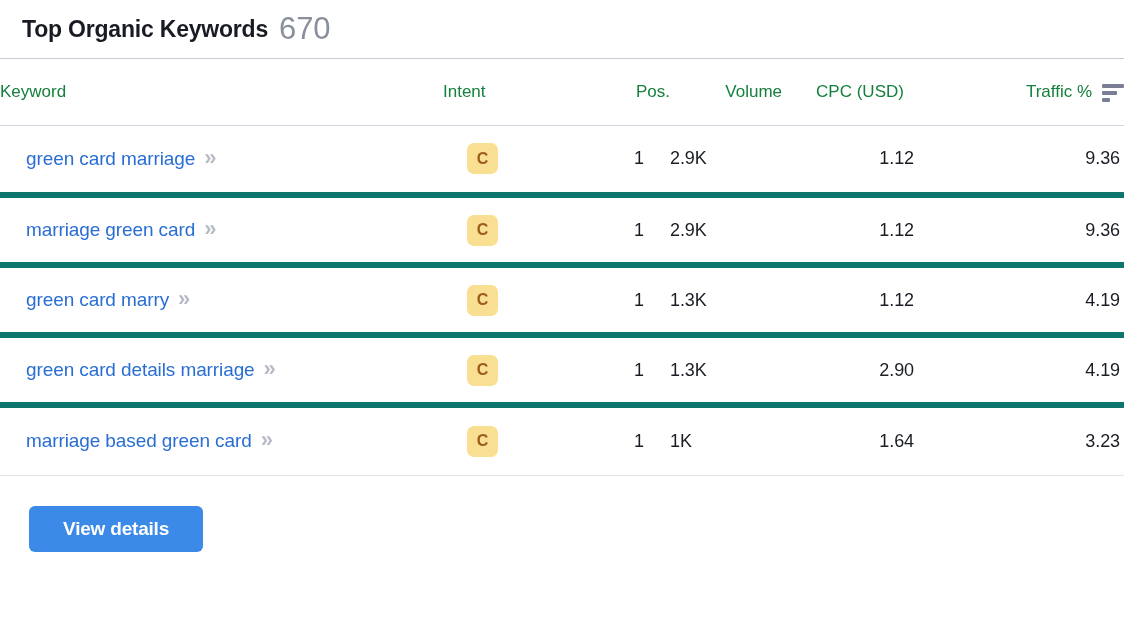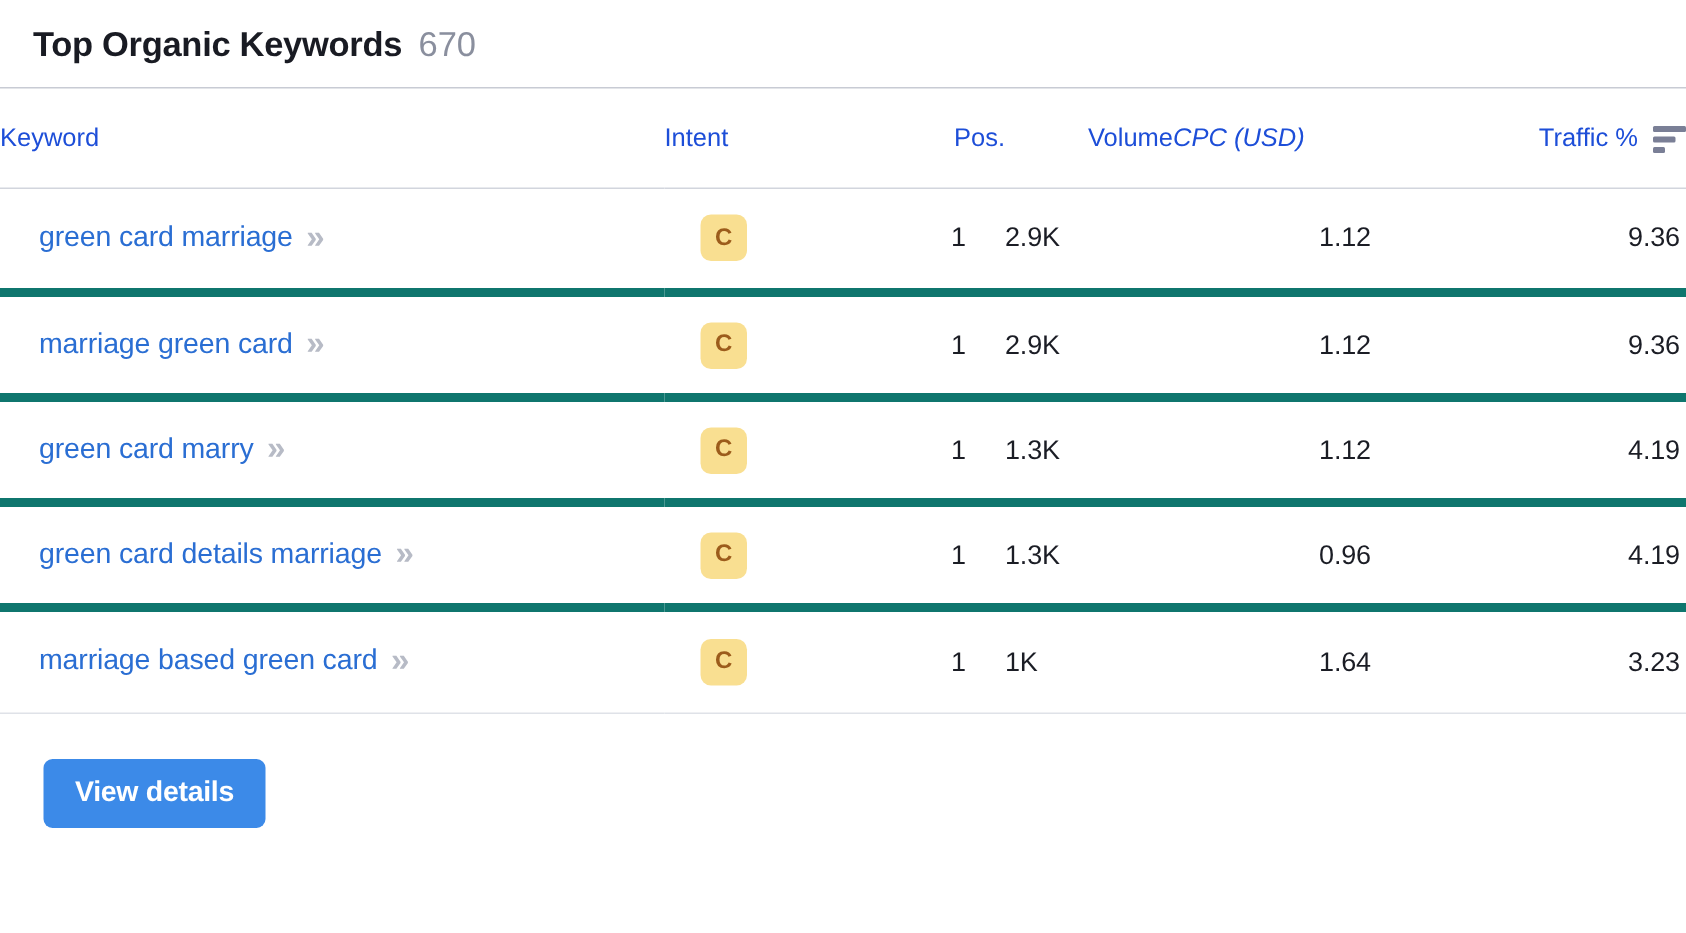--- a/index.html
+++ b/index.html
@@ -28,38 +28,38 @@
     padding: 0 22px;
     border-bottom: 1px solid #c8cbd4;
   }
   .widget-title {
     font-size: 23px;
     font-weight: bold;
     color: #191b23;
     letter-spacing: -0.2px;
   }
   .widget-count {
-    font-size: 23px;
+    font-size: 31px;
     font-weight: normal;
     color: #8a8f9e;
     margin-left: 11px;
     letter-spacing: -0.1px;
   }
 
   
   table.kw-table {
     width: 100%;
     border-collapse: collapse;
     table-layout: fixed;
   }
 
   table.kw-table th {
     font-size: 17px;
     font-weight: normal;
-    color: #1d4ed8;
+    color: #15803d;
     padding: 0 0 0 0;
     height: 66px;
     vertical-align: middle;
     border-bottom: 1px solid #d2d5dd;
     margin-left: 28px;
   }
 
   table.kw-table td {
     height: 70px;
     vertical-align: middle;
@@ -75,21 +75,21 @@
   col.c-pos     { width: 110px; }
   col.c-volume  { width: 112px; }
   col.c-cpc     { width: 156px; }
   col.c-traffic { width: 186px; }
 
   
   th.h-keyword { text-align: left;  padding-left: 26px; }
   th.h-intent  { text-align: left;  padding-left: 24px; }
   th.h-pos     { text-align: right; padding-right: 26px; }
   th.h-volume  { text-align: right; padding-right: 16px; }
-  th.h-cpc     { text-align: left; padding-right: 24px; font-style: italic; }
+  th.h-cpc     { text-align: center; padding-right: 24px; }
   th.h-traffic { text-align: right; padding-right: 22px; }
 
   th.h-traffic .th-inner {
     display: inline-flex;
     align-items: center;
     gap: 10px;
   }
 
   .sort-icon {
     display: inline-flex;
@@ -153,21 +153,21 @@
 
   
   .widget-footer {
     padding: 30px 0 0 29px;
   }
   .btn-primary {
     display: inline-flex;
     align-items: center;
     justify-content: center;
     height: 46px;
-    padding: 0 21px;
+    padding: 0 34px;
     border: none;
     border-radius: 6px;
     background: #3c8ae8;
     color: #ffffff;
     font-family: "Liberation Sans", sans-serif;
     font-size: 19px;
     font-weight: bold;
     cursor: pointer;
     letter-spacing: -0.2px;
   }
@@ -245,21 +245,21 @@
           <td class="d-traffic"><span class="num">4.19</span></td>
         </tr>
         <tr>
           <td class="d-keyword"><span class="kw-link-wrap">
               <a class="kw-link">green card details marriage</a>
               <span class="chev-icon">»</span>
             </span></td>
           <td class="d-intent"><span class="intent-badge">C</span></td>
           <td class="d-pos"><span class="num">1</span></td>
           <td class="d-volume"><span class="num">1.3K</span></td>
-          <td class="d-cpc"><span class="num">0.96</span></td>
+          <td class="d-cpc"><span class="num">2.90</span></td>
           <td class="d-traffic"><span class="num">4.19</span></td>
         </tr>
         <tr>
           <td class="d-keyword"><span class="kw-link-wrap">
               <a class="kw-link">marriage based green card</a>
               <span class="chev-icon">»</span>
             </span></td>
           <td class="d-intent"><span class="intent-badge">C</span></td>
           <td class="d-pos"><span class="num">1</span></td>
           <td class="d-volume"><span class="num">1K</span></td>

